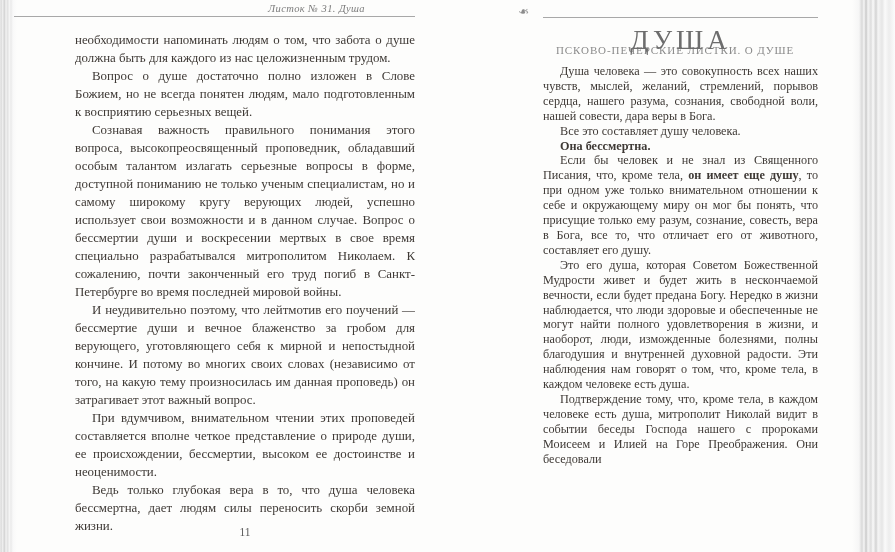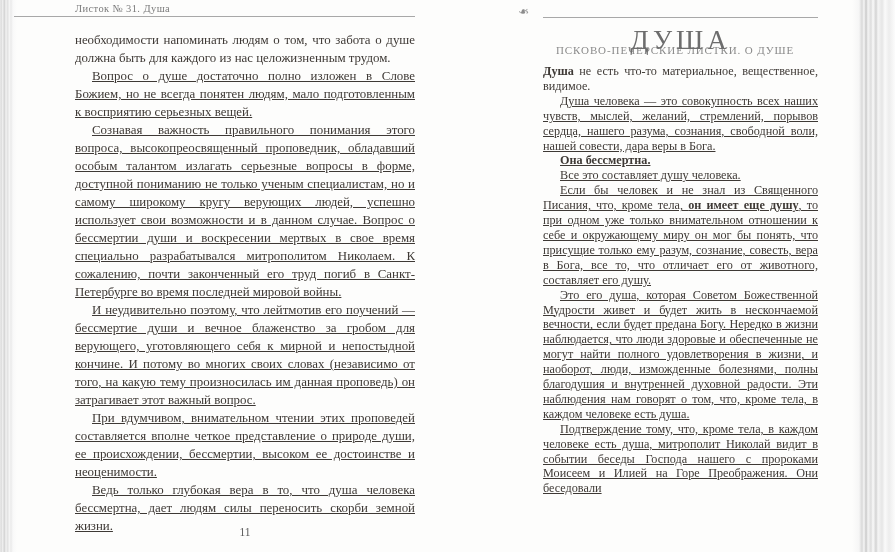--- a/index.html
+++ b/index.html
@@ -26,21 +26,21 @@
       #c9c9c9 14px, #f4f4f4 16px, #dddddd 19px, #fafafa 21px,
       #d3d3d3 24px, #f5f5f5 26px, #e6e6e6 30px, #fafafa 33px,
       #ededed 37px, #fcfcfc 43px);
   }
 
   .rule { position: absolute; height: 1px; background: #a8a8a8; }
 
   
   .lp-runhead {
     position: absolute; top: 3px; left: 75px; width: 290px;
-    text-align: left; 
+    text-align: right; font-style: italic;
     font-size: 10.5px; letter-spacing: 0.4px; color: #7c7c7c;
   }
   .lp-rule { top: 16px; left: 14px; width: 401px; }
   .lp-body {
     position: absolute; top: 31px; left: 75px; width: 340px;
     font-size: 12.9px; line-height: 18px;
     text-align: justify; color: #3e3935;
   }
   .lp-pagenum {
     position: absolute; top: 526px; left: 75px; width: 340px;
@@ -68,21 +68,21 @@
     position: absolute; top: 64px; left: 543px; width: 275px;
     font-size: 12.2px; line-height: 14.9px;
     text-align: justify; color: #3e3935;
   }
   .rp-pagenum {
     position: absolute; top: 524px; left: 543px; width: 275px;
     text-align: left; font-size: 16px; color: #5a5a5a; margin-top: 32px;
   }
 
   .p { margin: 0; }
-  .ind { text-indent: 17px; text-decoration: underline; }
+  .ind { text-indent: 17px; }
   .b { font-weight: bold; }
 </style>
 </head>
 <body>
 
 <div class="edges-left"></div>
 <div class="edges-right"></div>
 
 <div>
   <div class="lp-runhead">Листок № 31. Душа</div>
@@ -101,23 +101,22 @@
 </div>
 
 <div>
   <div class="rp-fleuron">❧</div>
   <div class="rp-runhead">ПСКОВО-ПЕЧЕРСКИЕ ЛИСТКИ. О ДУШЕ</div>
   <div class="rule rp-rule"></div>
 
   <h1 class="rp-title">ДУША</h1>
 
   <div class="rp-body">
-    <p class="p"><span class="b">Душа</span><span> не есть что-то материальное, вещественное, видимое.</span></p>
     <p class="p ind"><span>Душа человека — это совокупность всех наших чувств, мыслей, желаний, стремлений, порывов сердца, нашего разума, сознания, свободной воли, нашей совести, дара веры в Бога.</span></p>
+    <p class="p ind"><span>Все это составляет душу человека.</span></p>
     <p class="p ind"><span class="b">Она бессмертна.</span></p>
-    <p class="p ind"><span>Все это составляет душу человека.</span></p>
     <p class="p ind"><span>Если бы человек и не знал из Священного Писания, что, кроме тела, </span><span class="b">он имеет еще душу</span><span>, то при одном уже только внимательном отношении к себе и окружающему миру он мог бы понять, что присущие только ему разум, сознание, совесть, вера в Бога, все то, что отличает его от животного, составляет его душу.</span></p>
     <p class="p ind"><span>Это его душа, которая Советом Божественной Мудрости живет и будет жить в нескончаемой вечности, если будет предана Богу. Нередко в жизни наблюдается, что люди здоровые и обеспеченные не могут найти полного удовлетворения в жизни, и наоборот, люди, изможденные болезнями, полны благодушия и внутренней духовной радости. Эти наблюдения нам говорят о том, что, кроме тела, в каждом человеке есть душа.</span></p>
     <p class="p ind"><span>Подтверждение тому, что, кроме тела, в каждом человеке есть душа, митрополит Николай видит в событии беседы Господа нашего с пророками Моисеем и Илией на Горе Преображения. Они беседовали</span></p>
   </div>
 
   <div class="rp-pagenum">12</div>
 </div>
 
 </body></html>

